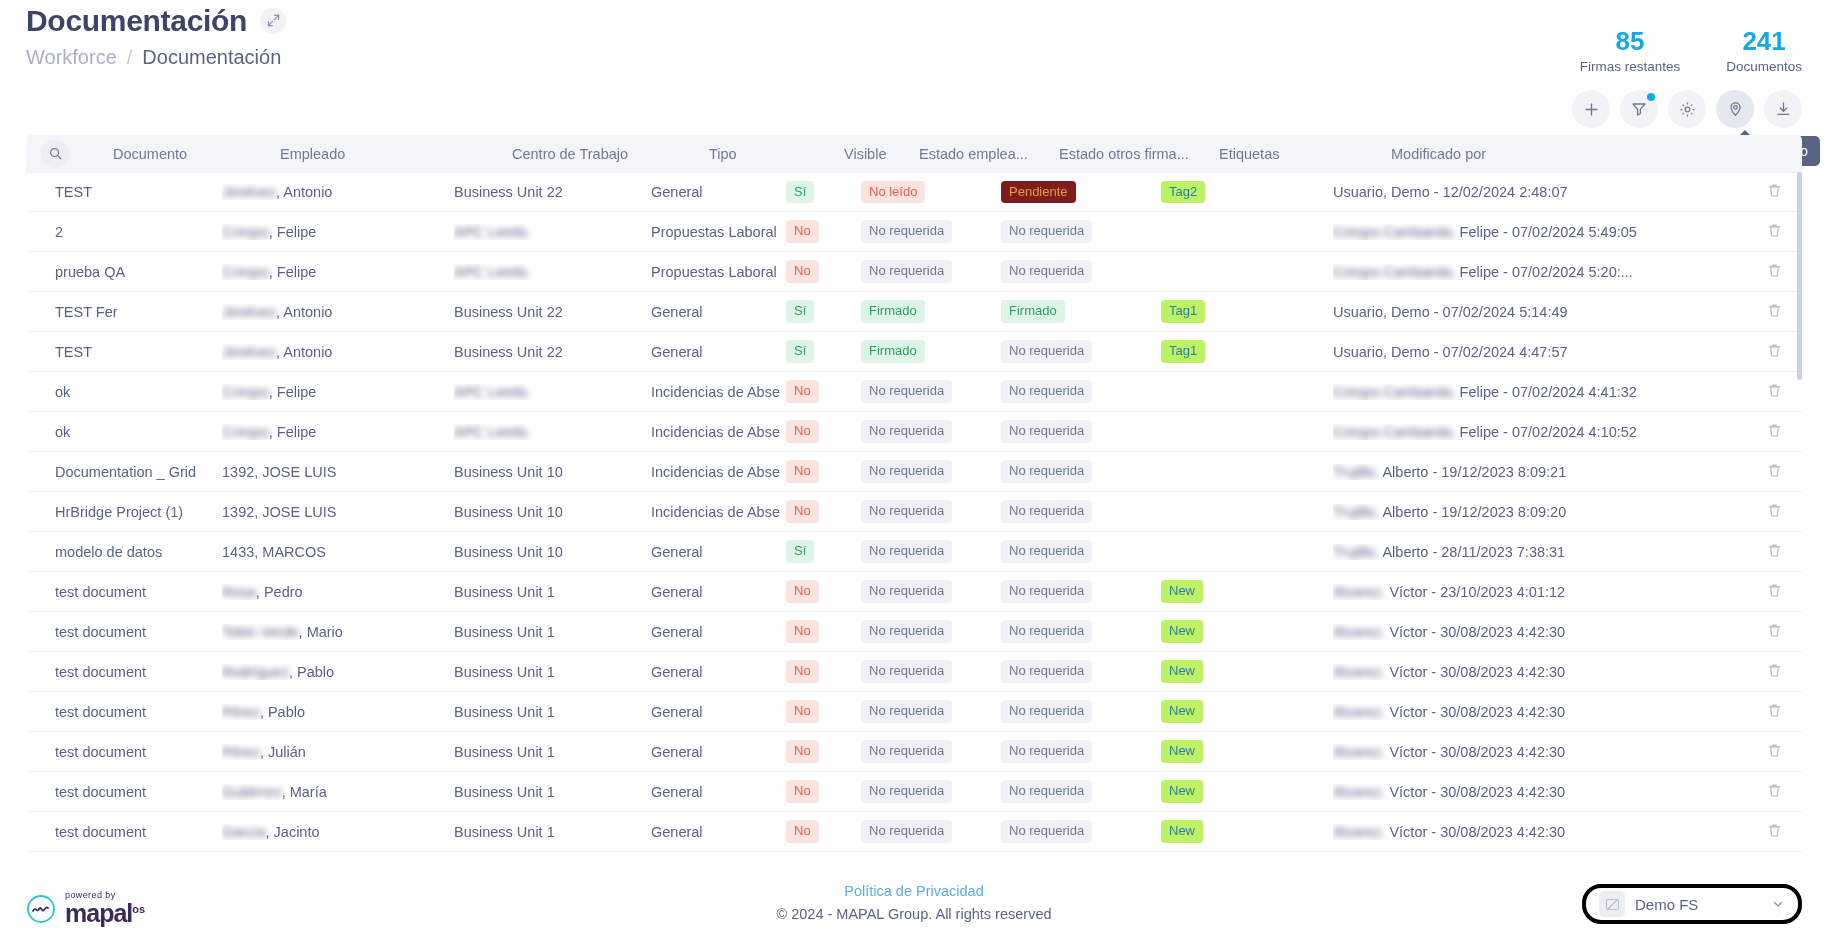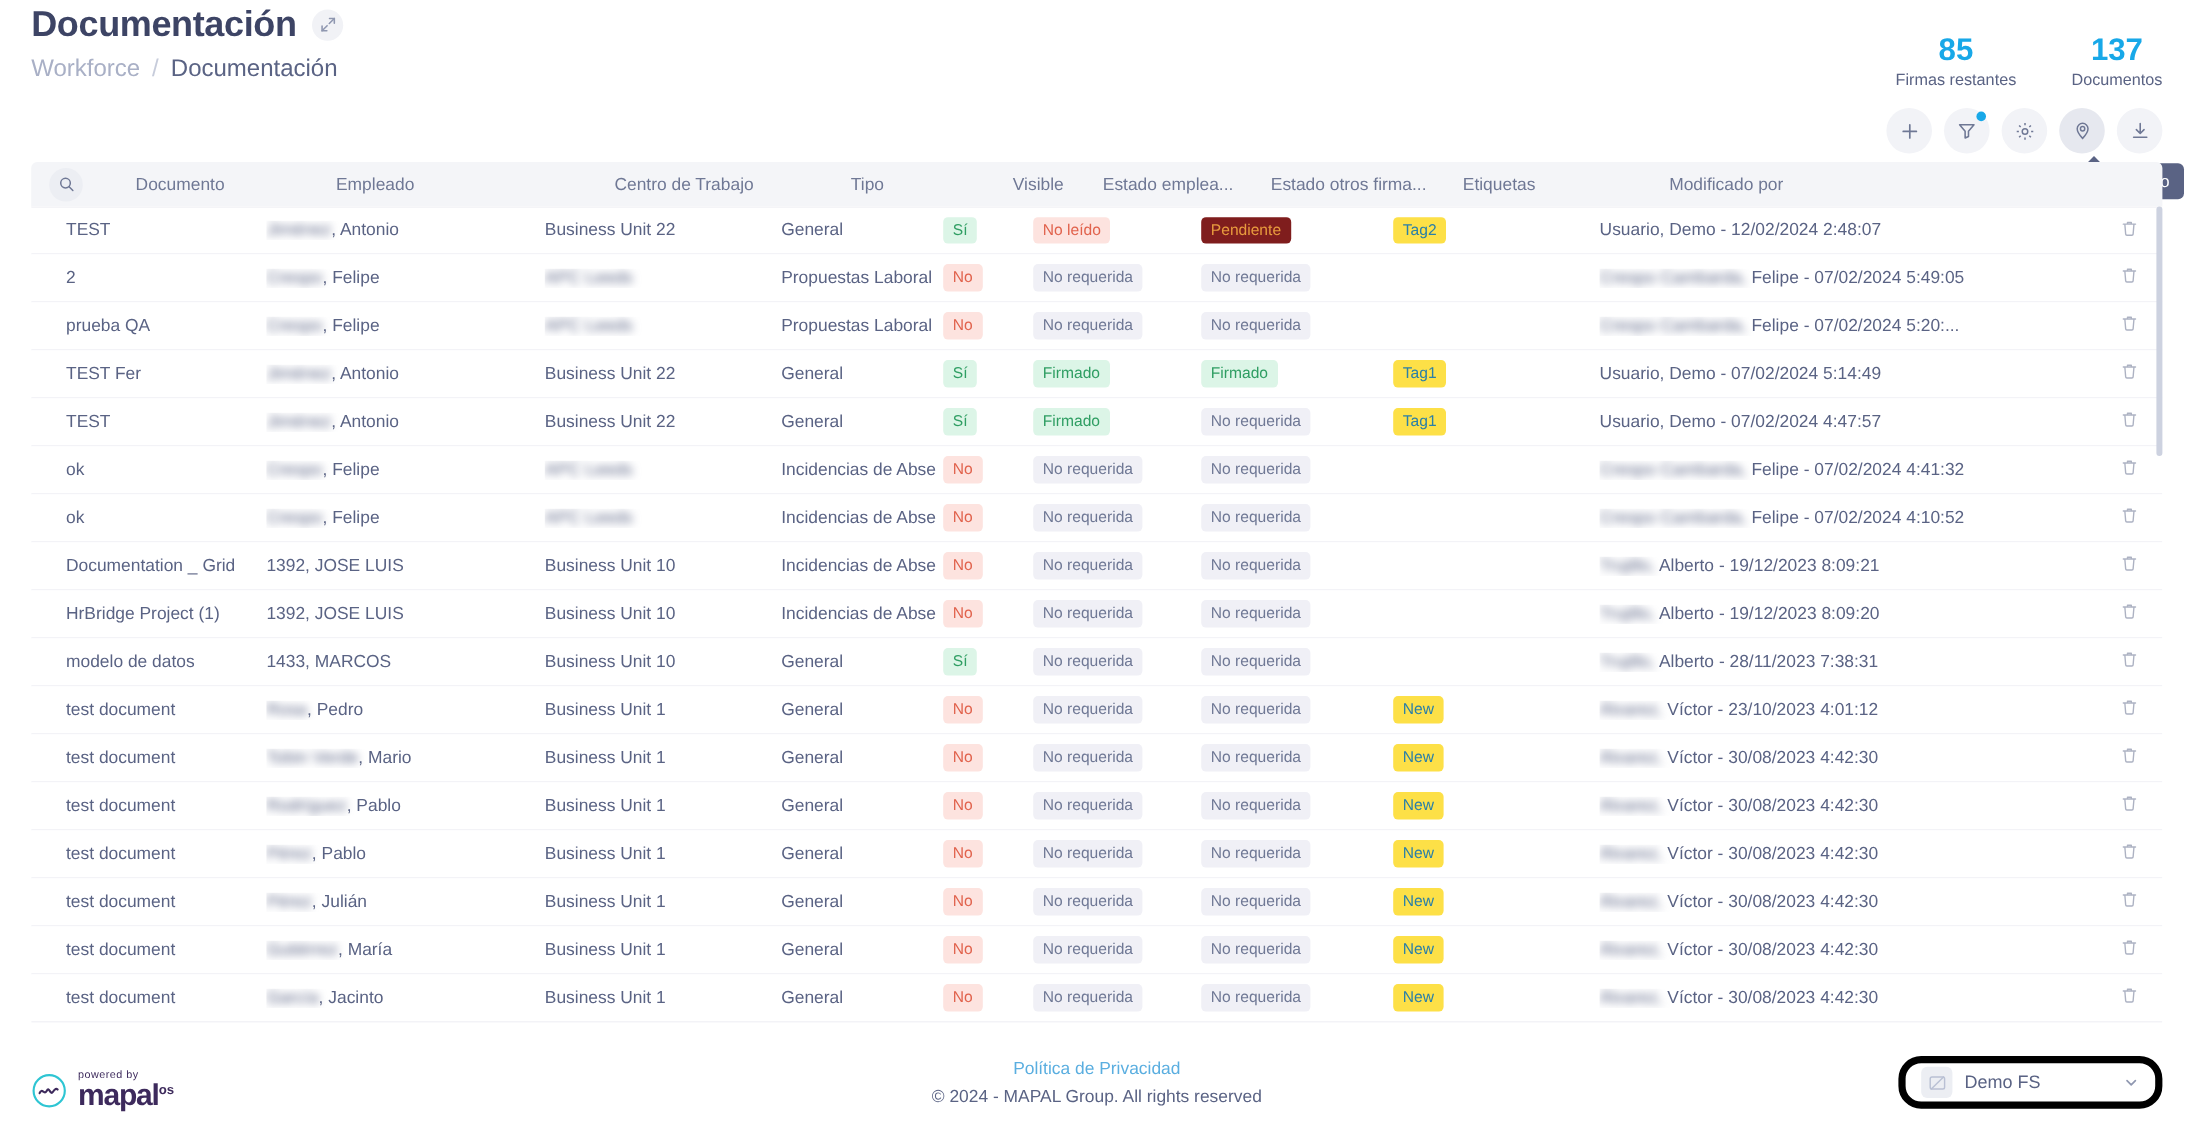--- a/index.html
+++ b/index.html
@@ -105,21 +105,21 @@
   .ell { overflow: hidden; text-overflow: ellipsis; white-space: nowrap; display:block; }
 
   .badge {
     display: inline-block; padding: 3px 8px; border-radius: 4px;
     font-size: 13px; line-height: 1.25;
   }
   .b-green  { background: #dcf5e7; color: #2f9e63; }
   .b-red    { background: #fde3df; color: #e1624c; }
   .b-orange { background: #7f1d1d; color: #e89b3e; }
   .b-grey   { background: #f0f0f6; color: #6f7895; }
-  .b-cyan   { background: #fde047; color: #2a7fa8; text-align: right; }
+  .b-cyan   { background: #bef264; color: #2a7fa8; text-align: right; }
 
   .blur { filter: blur(3.4px); display: inline-block; }
   .del-icon { cursor: pointer; opacity: .62; }
 
   .scrollbar {
     position: absolute; right: 0; top: 37px; width: 5px; height: 688px;
     background: transparent;
   }
   .scroll-thumb {
     position: absolute; top: 0; left: 0; width: 5px; height: 208px;
@@ -136,21 +136,21 @@
   .mapal sup { font-size: 11px; vertical-align: super; letter-spacing: 0; }
 
   .footer-center {
     position: absolute; left: 0; right: 0; bottom: 18px; text-align: center;
   }
   .privacy { font-size: 14.5px; color: #5aaee0; cursor: pointer; display: inline-block; }
   .copyright { font-size: 14.5px; color: #5a6384; margin-top: 6px; }
 
   .company-select {
     position: absolute; right: 26px; bottom: 16px;
-    width: 220px; height: 38px; border: 6px solid #000000; border-radius: 19px;
+    width: 220px; height: 38px; border: 4px solid #000000; border-radius: 19px;
     display: flex; align-items: center; gap: 10px; padding: 16px 13px;
     cursor: pointer; background: #fff;
   }
   .company-avatar {
     width: 26px; height: 26px; border-radius: 5px; background: #eceef3;
     display: flex; align-items: center; justify-content: center; flex: none;
   }
   .company-name { font-size: 15px; color: #5a6384; flex: 1; }
 </style>
 </head>
@@ -179,21 +179,21 @@
 
   </div>
 
   <div class="header-right">
     <div class="stats">
       <div class="stat">
         <div class="stat-num">85</div>
         <div class="stat-lbl">Firmas restantes</div>
       </div>
       <div class="stat">
-        <div class="stat-num">137</div>
+        <div class="stat-num">241</div>
         <div class="stat-lbl">Documentos</div>
       </div>
     </div>
 
     <div class="action-row">
       <div class="icon-btn">
         <svg width="17" height="17" viewBox="0 0 17 17" stroke="#6f7895" stroke-width="1.4" stroke-linecap="round">
           <path d="M8.5 3v11M3 8.5h11"></path>
         </svg>
       </div>

